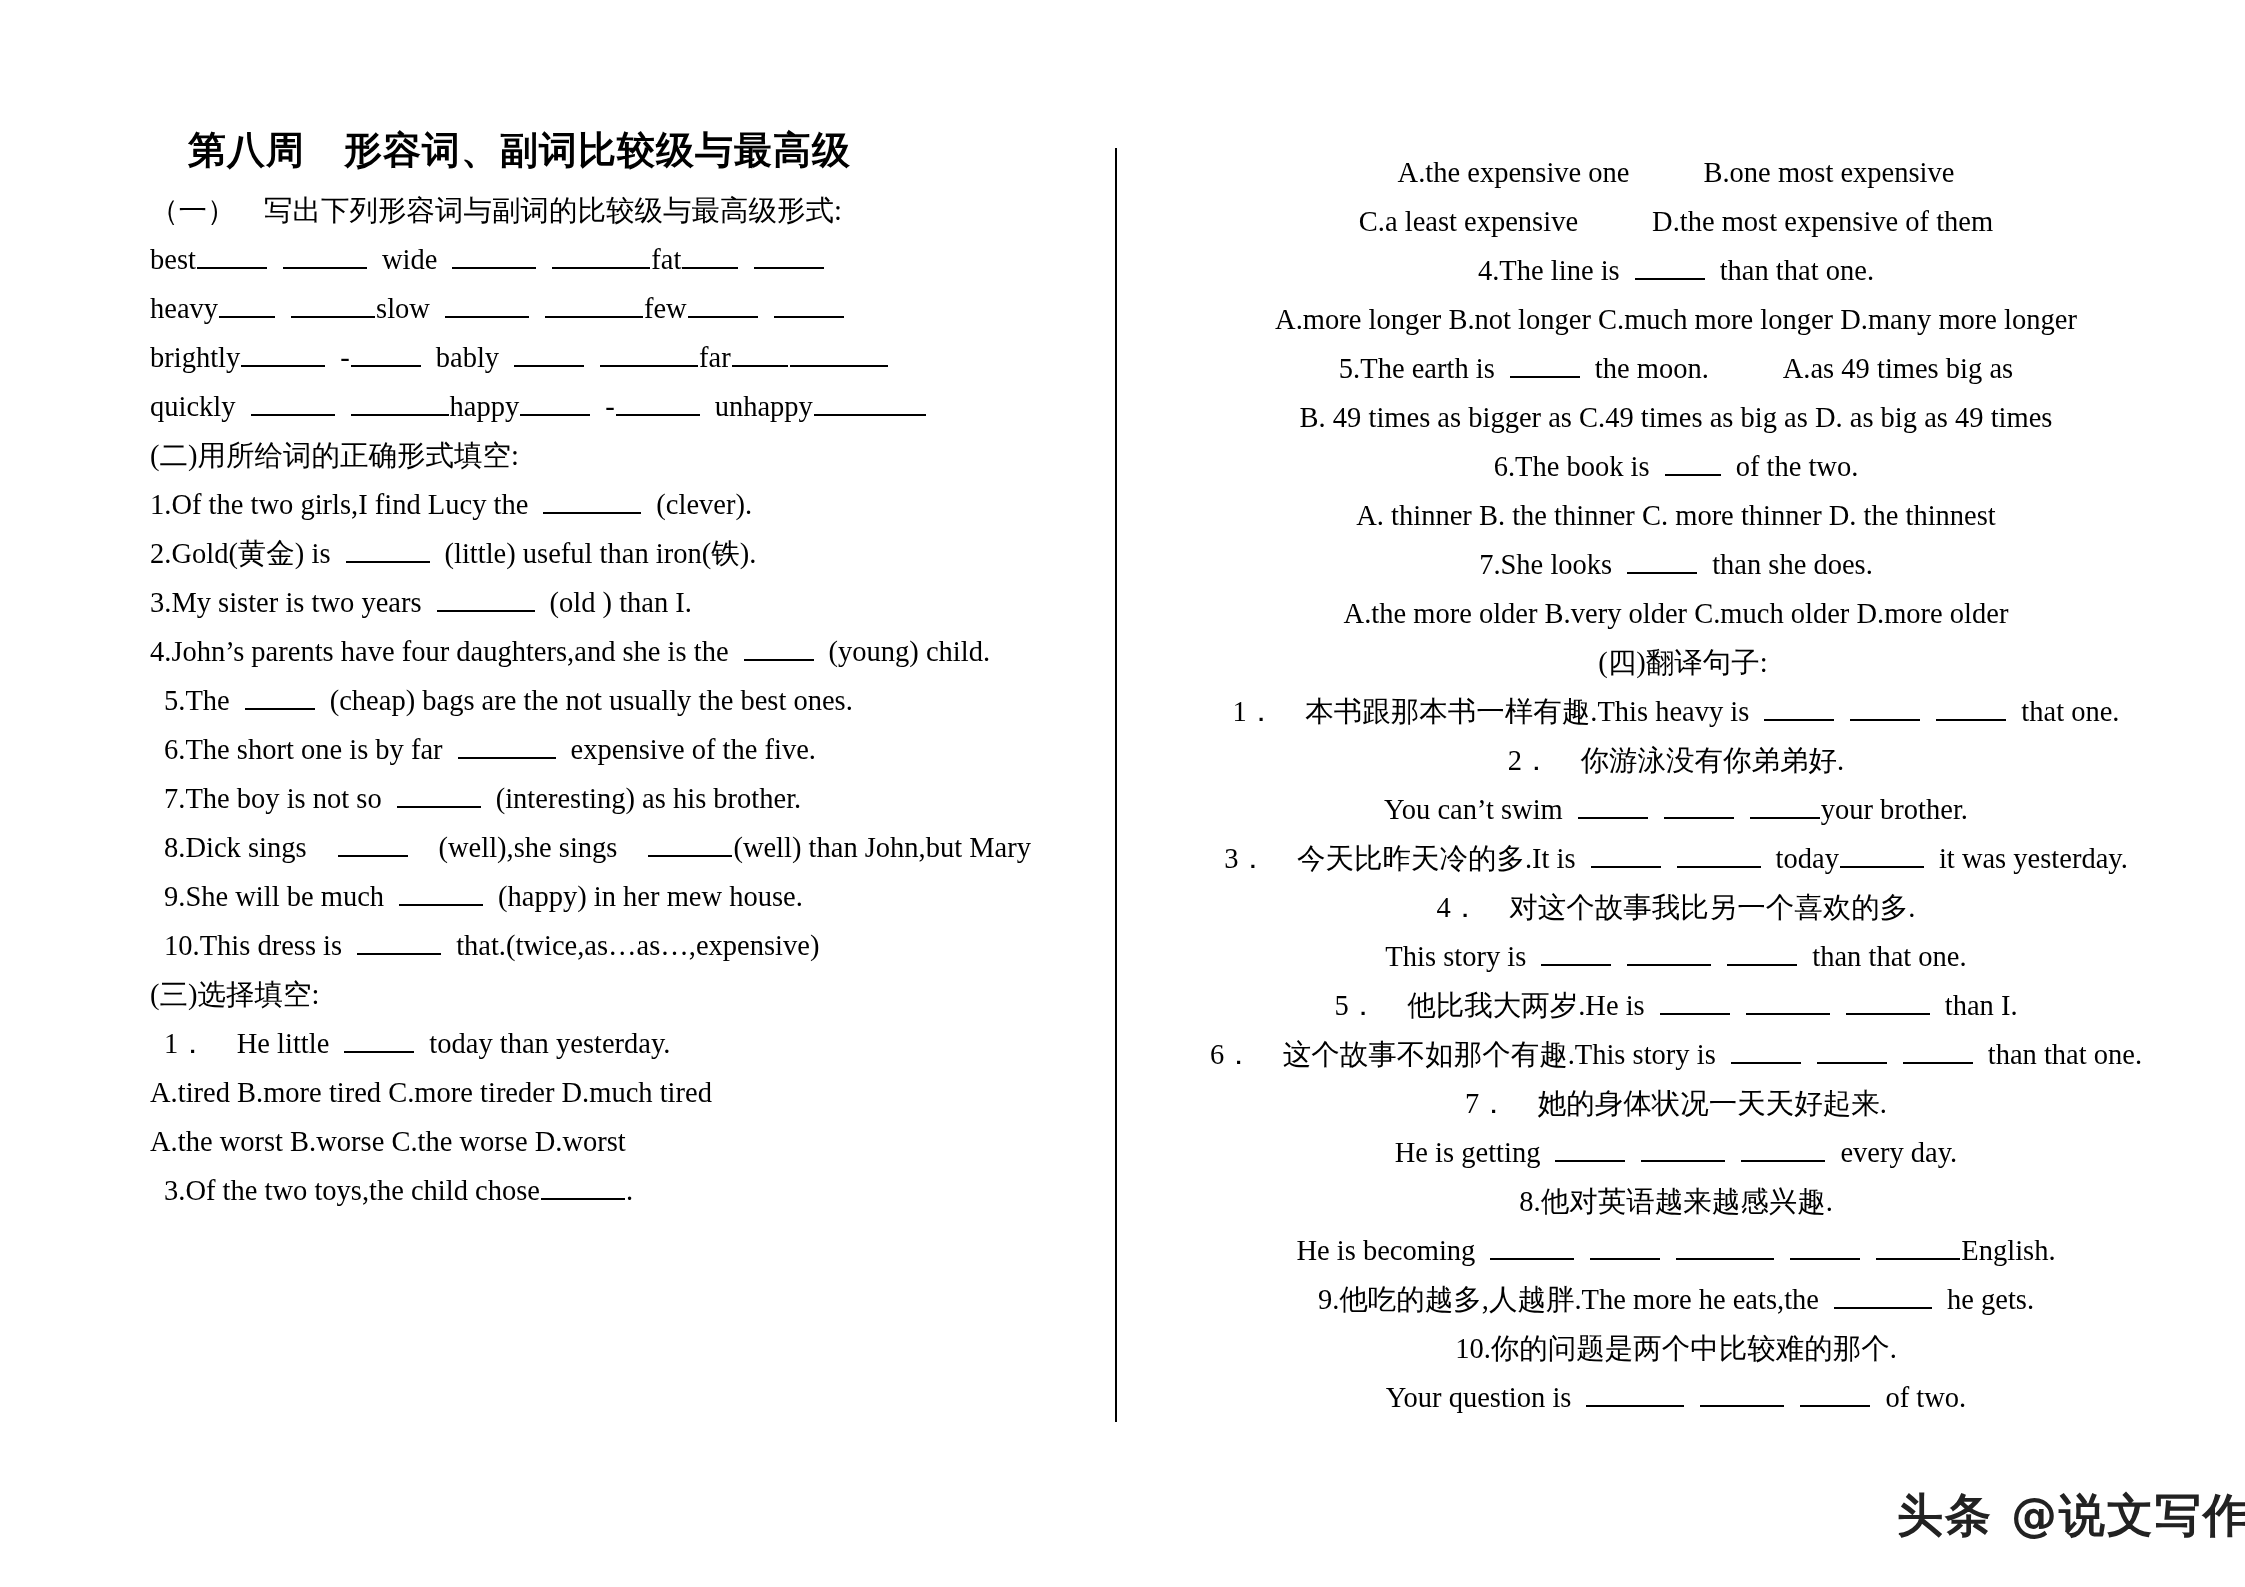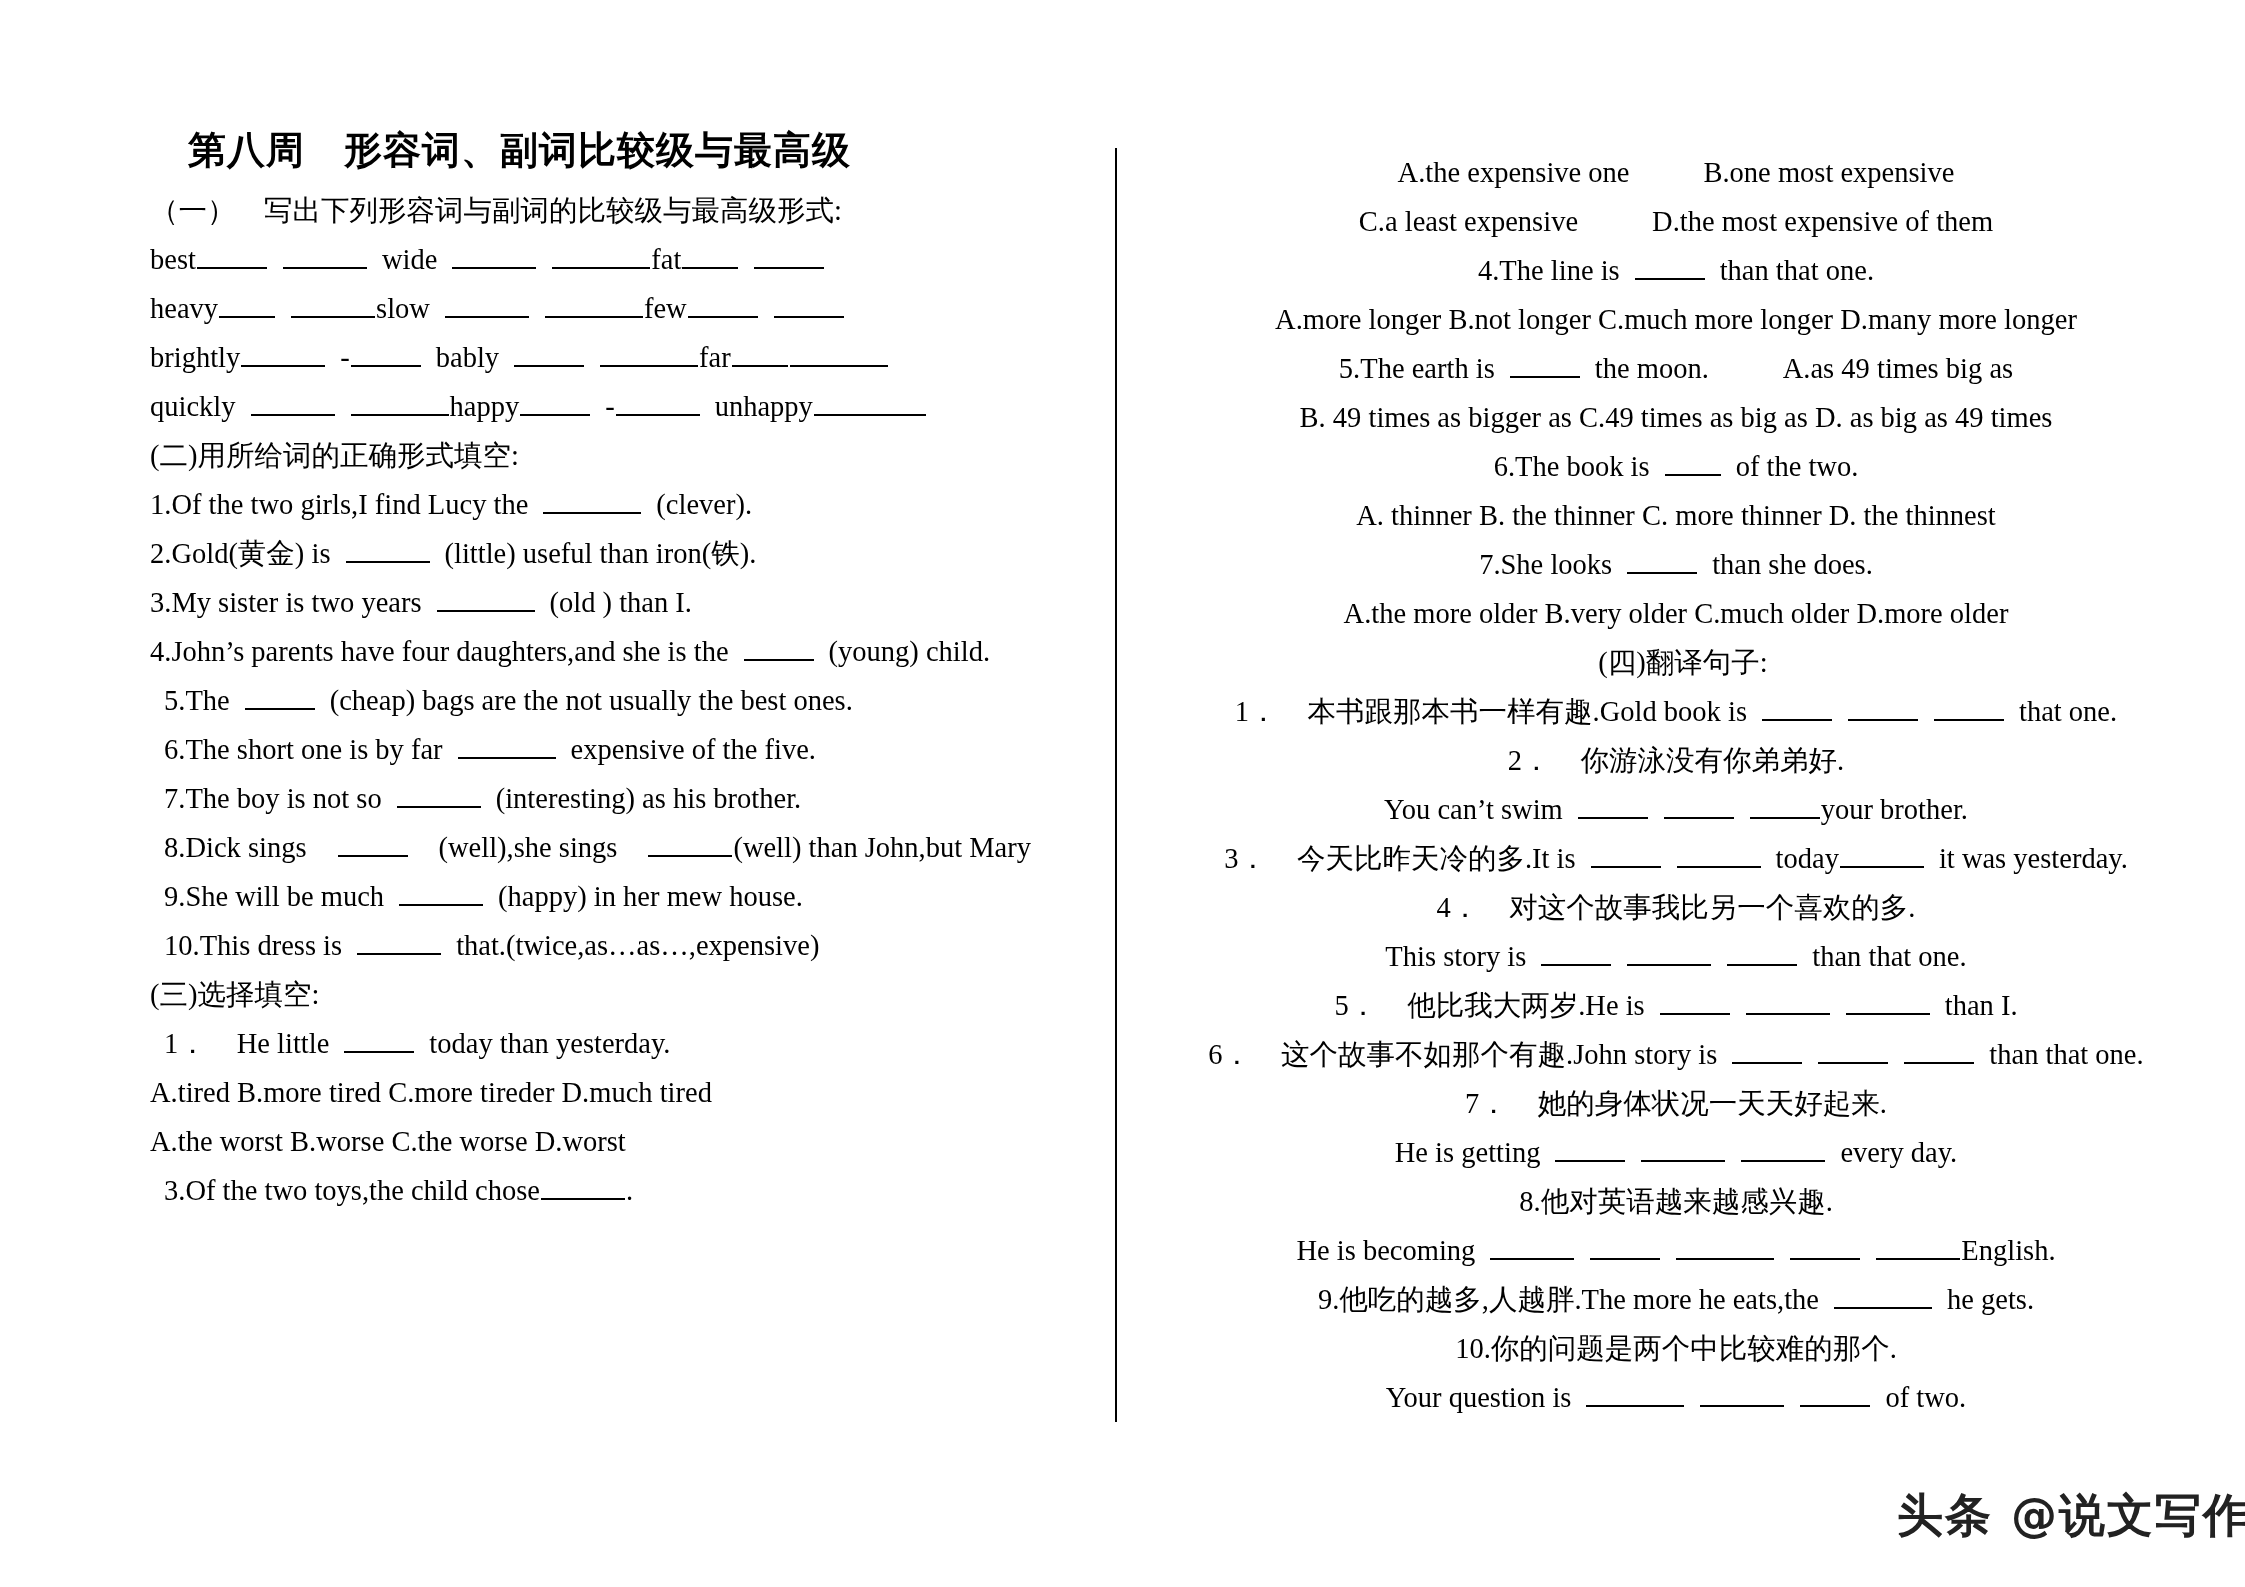--- a/index.html
+++ b/index.html
@@ -206,21 +206,21 @@
       <div class="line">A. thinner        B. the thinner         C. more thinner         D. the thinnest</div>
 
       <div class="line">
         <span>7.</span><span>She looks</span><span class="sp"></span><span class="blank b5"></span><span class="sp"></span><span>than she does.</span>
       </div>
       <div class="line">A.the more older   B.very older      C.much older        D.more older</div>
 
       <div class="sec-head indent1">(四)翻译句子:</div>
 
       <div class="line">
-        <span>1．</span><span class="sp2"></span><span>本书跟那本书一样有趣.Gold book is</span><span class="sp"></span><span class="blank b5"></span><span class="sp"></span><span class="blank b5"></span><span class="sp"></span><span class="blank b5"></span><span class="sp"></span><span>that one.</span>
+        <span>1．</span><span class="sp2"></span><span>本书跟那本书一样有趣.This heavy is</span><span class="sp"></span><span class="blank b5"></span><span class="sp"></span><span class="blank b5"></span><span class="sp"></span><span class="blank b5"></span><span class="sp"></span><span>that one.</span>
       </div>
 
       <div class="line">
         <span>2．</span><span class="sp2"></span><span>你游泳没有你弟弟好.</span>
       </div>
       <div class="line">
         <span>You can’t swim</span><span class="sp"></span><span class="blank b5"></span><span class="sp"></span><span class="blank b5"></span><span class="sp"></span><span class="blank b5"></span><span>your brother.</span>
       </div>
 
       <div class="line">
@@ -232,21 +232,21 @@
       </div>
       <div class="line">
         <span>This story is</span><span class="sp"></span><span class="blank b5"></span><span class="sp"></span><span class="blank b6"></span><span class="sp"></span><span class="blank b5"></span><span class="sp"></span><span>than that one.</span>
       </div>
 
       <div class="line">
         <span>5．</span><span class="sp2"></span><span>他比我大两岁.He is</span><span class="sp"></span><span class="blank b5"></span><span class="sp"></span><span class="blank b6"></span><span class="sp"></span><span class="blank b6"></span><span class="sp"></span><span>than I.</span>
       </div>
 
       <div class="line">
-        <span>6．</span><span class="sp2"></span><span>这个故事不如那个有趣.John story is</span><span class="sp"></span><span class="blank b5"></span><span class="sp"></span><span class="blank b5"></span><span class="sp"></span><span class="blank b5"></span><span class="sp"></span><span>than that one.</span>
+        <span>6．</span><span class="sp2"></span><span>这个故事不如那个有趣.This story is</span><span class="sp"></span><span class="blank b5"></span><span class="sp"></span><span class="blank b5"></span><span class="sp"></span><span class="blank b5"></span><span class="sp"></span><span>than that one.</span>
       </div>
 
       <div class="line">
         <span>7．</span><span class="sp2"></span><span>她的身体状况一天天好起来.</span>
       </div>
       <div class="line">
         <span>He is getting</span><span class="sp"></span><span class="blank b5"></span><span class="sp"></span><span class="blank b6"></span><span class="sp"></span><span class="blank b6"></span><span class="sp"></span><span>every day.</span>
       </div>
 
       <div class="line">

